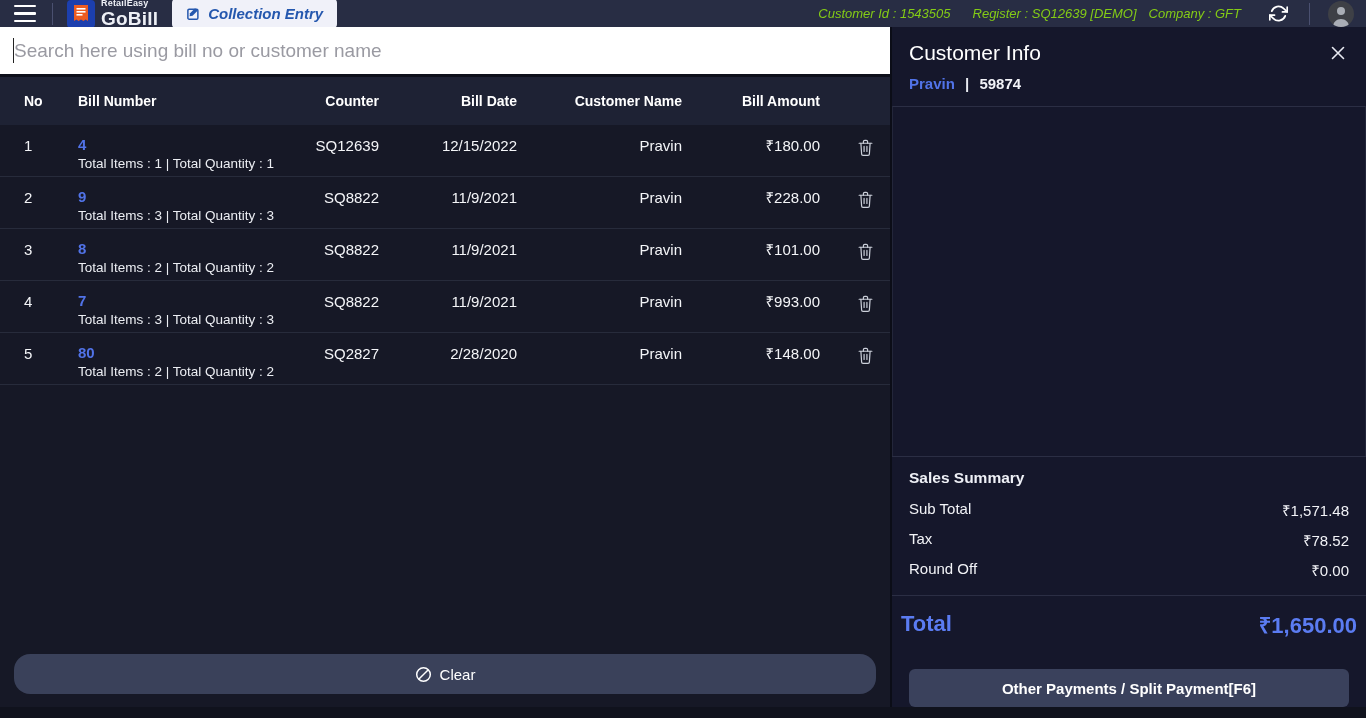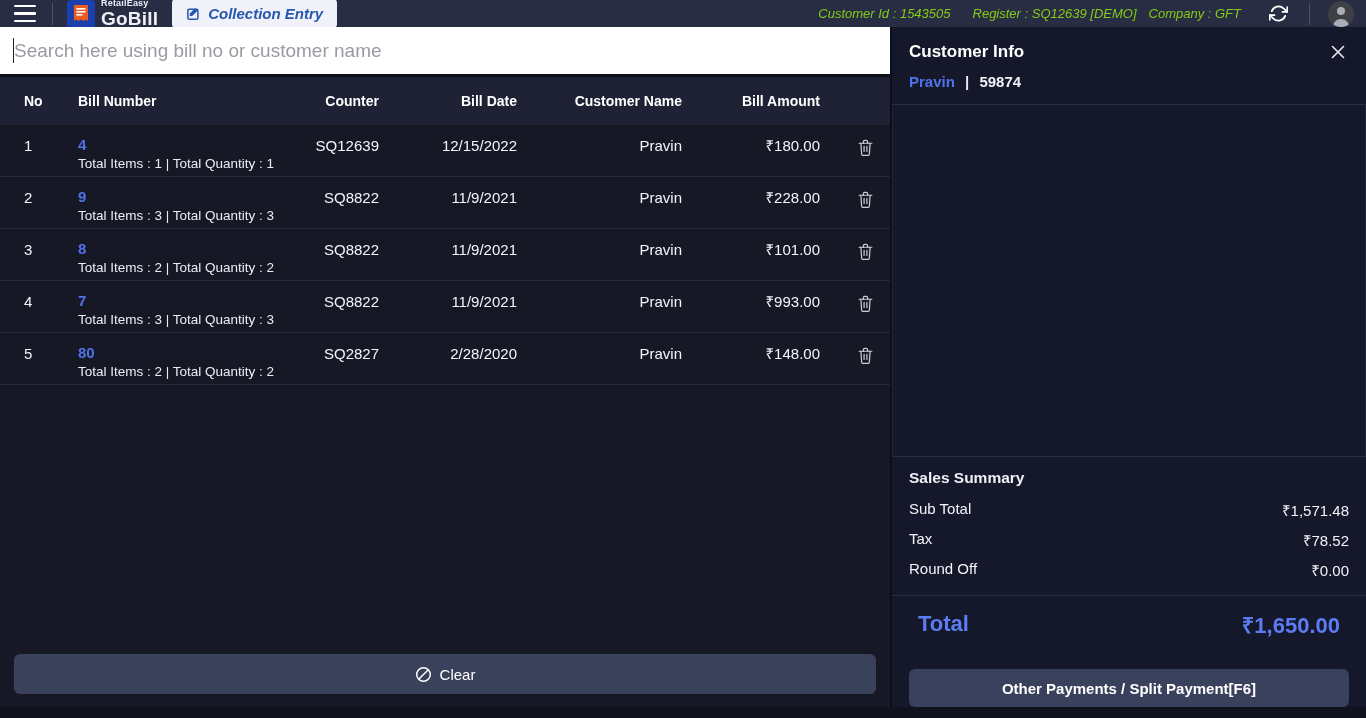--- a/index.html
+++ b/index.html
@@ -45,36 +45,36 @@
   .c-right { text-align:right; }
   .c-actions { display:flex; justify-content:flex-end; padding-right:14px; }
   .trow { height:52px; border-bottom:1px solid #272b3b; align-items:flex-start; padding-top:11px; }
   .trow .cell-main { font-size:15px; color:#f4f5f8; line-height:19px; white-space:nowrap; }
   .bill-link { color:#5173e8; font-weight:700; font-size:15px; line-height:18px; cursor:pointer; }
   .bill-details { font-size:13.5px; color:#eceef3; margin-top:2px; white-space:nowrap; }
   .trash-btn { background:none; border:none; cursor:pointer; padding:2px; line-height:0; }
   .table-filler { flex:1; }
 
   
-  .clear-btn { height:40px; margin:0 14px 13px 14px; background:#3a415a; border:none; border-radius:6px; color:#ffffff; font-size:15px; font-family:"Liberation Sans", sans-serif; display:flex; align-items:center; justify-content:center; gap:8px; cursor:pointer; }
+  .clear-btn { height:40px; margin:0 14px 13px 14px; background:#3a415a; border:none; border-radius:16px; color:#ffffff; font-size:15px; font-family:"Liberation Sans", sans-serif; display:flex; align-items:center; justify-content:center; gap:8px; cursor:pointer; }
 
   
   .cust-head { padding:14px 17px 0 17px; }
   .cust-title-row { display:flex; align-items:center; justify-content:space-between; }
-  .panel-title { font-size:17px; font-weight:700; color:#ffffff; }
+  .panel-title { font-size:21px; font-weight:400; color:#ffffff; }
   .close-btn { background:none; border:none; cursor:pointer; padding:4px; line-height:0; }
   .cust-line { margin-top:10px; font-size:15px; font-weight:600; padding-bottom:14px; }
   .cust-name { color:#5173e8; }
   .cust-sep { color:#e8eaf0; margin:0 6px; }
   .cust-number { color:#f2f3f8; }
   .panel-empty { flex:1; border-top:1px solid #2b2e44; border-left:1px solid #23263a; border-right:1px solid #23263a; }
   .sales { border-top:1px solid #2b2e44; padding:12px 17px 10px 17px; }
   .sales-title { font-size:15.5px; font-weight:700; margin-bottom:8px; }
   .sales-row { display:flex; justify-content:space-between; font-size:15px; color:#f2f3f7; padding:5px 0; }
-  .total-row { border-top:1px solid #2b2e44; display:flex; justify-content:space-between; align-items:center; padding:13px 26px;gap:20px; }
+  .total-row { border-top:1px solid #2b2e44; display:flex; justify-content:space-between; align-items:center; padding:13px 9px;gap:20px; }
   .total-label, .total-value { font-size:22px; font-weight:700; color:#5b7cf2; }
   .pay-grid { display:grid; grid-template-columns:repeat(3,1fr); gap:17px; padding:2px 17px 0 17px; }
   .pay-btn { height:38px; background:#3a415c; border:none; border-radius:6px; color:#ffffff; font-size:15px; font-family:"Liberation Sans", sans-serif; cursor:pointer; white-space:nowrap; }
   .other-btn { margin:17px 17px 0 17px; height:38px; background:#3a415c; border:none; border-radius:6px; color:#ffffff; font-size:15px; font-weight:700; font-family:"Liberation Sans", sans-serif; cursor:pointer; }
 </style>
 </head>
 <body>
 
 <div class="topbar">
   <div class="menu-btn">

